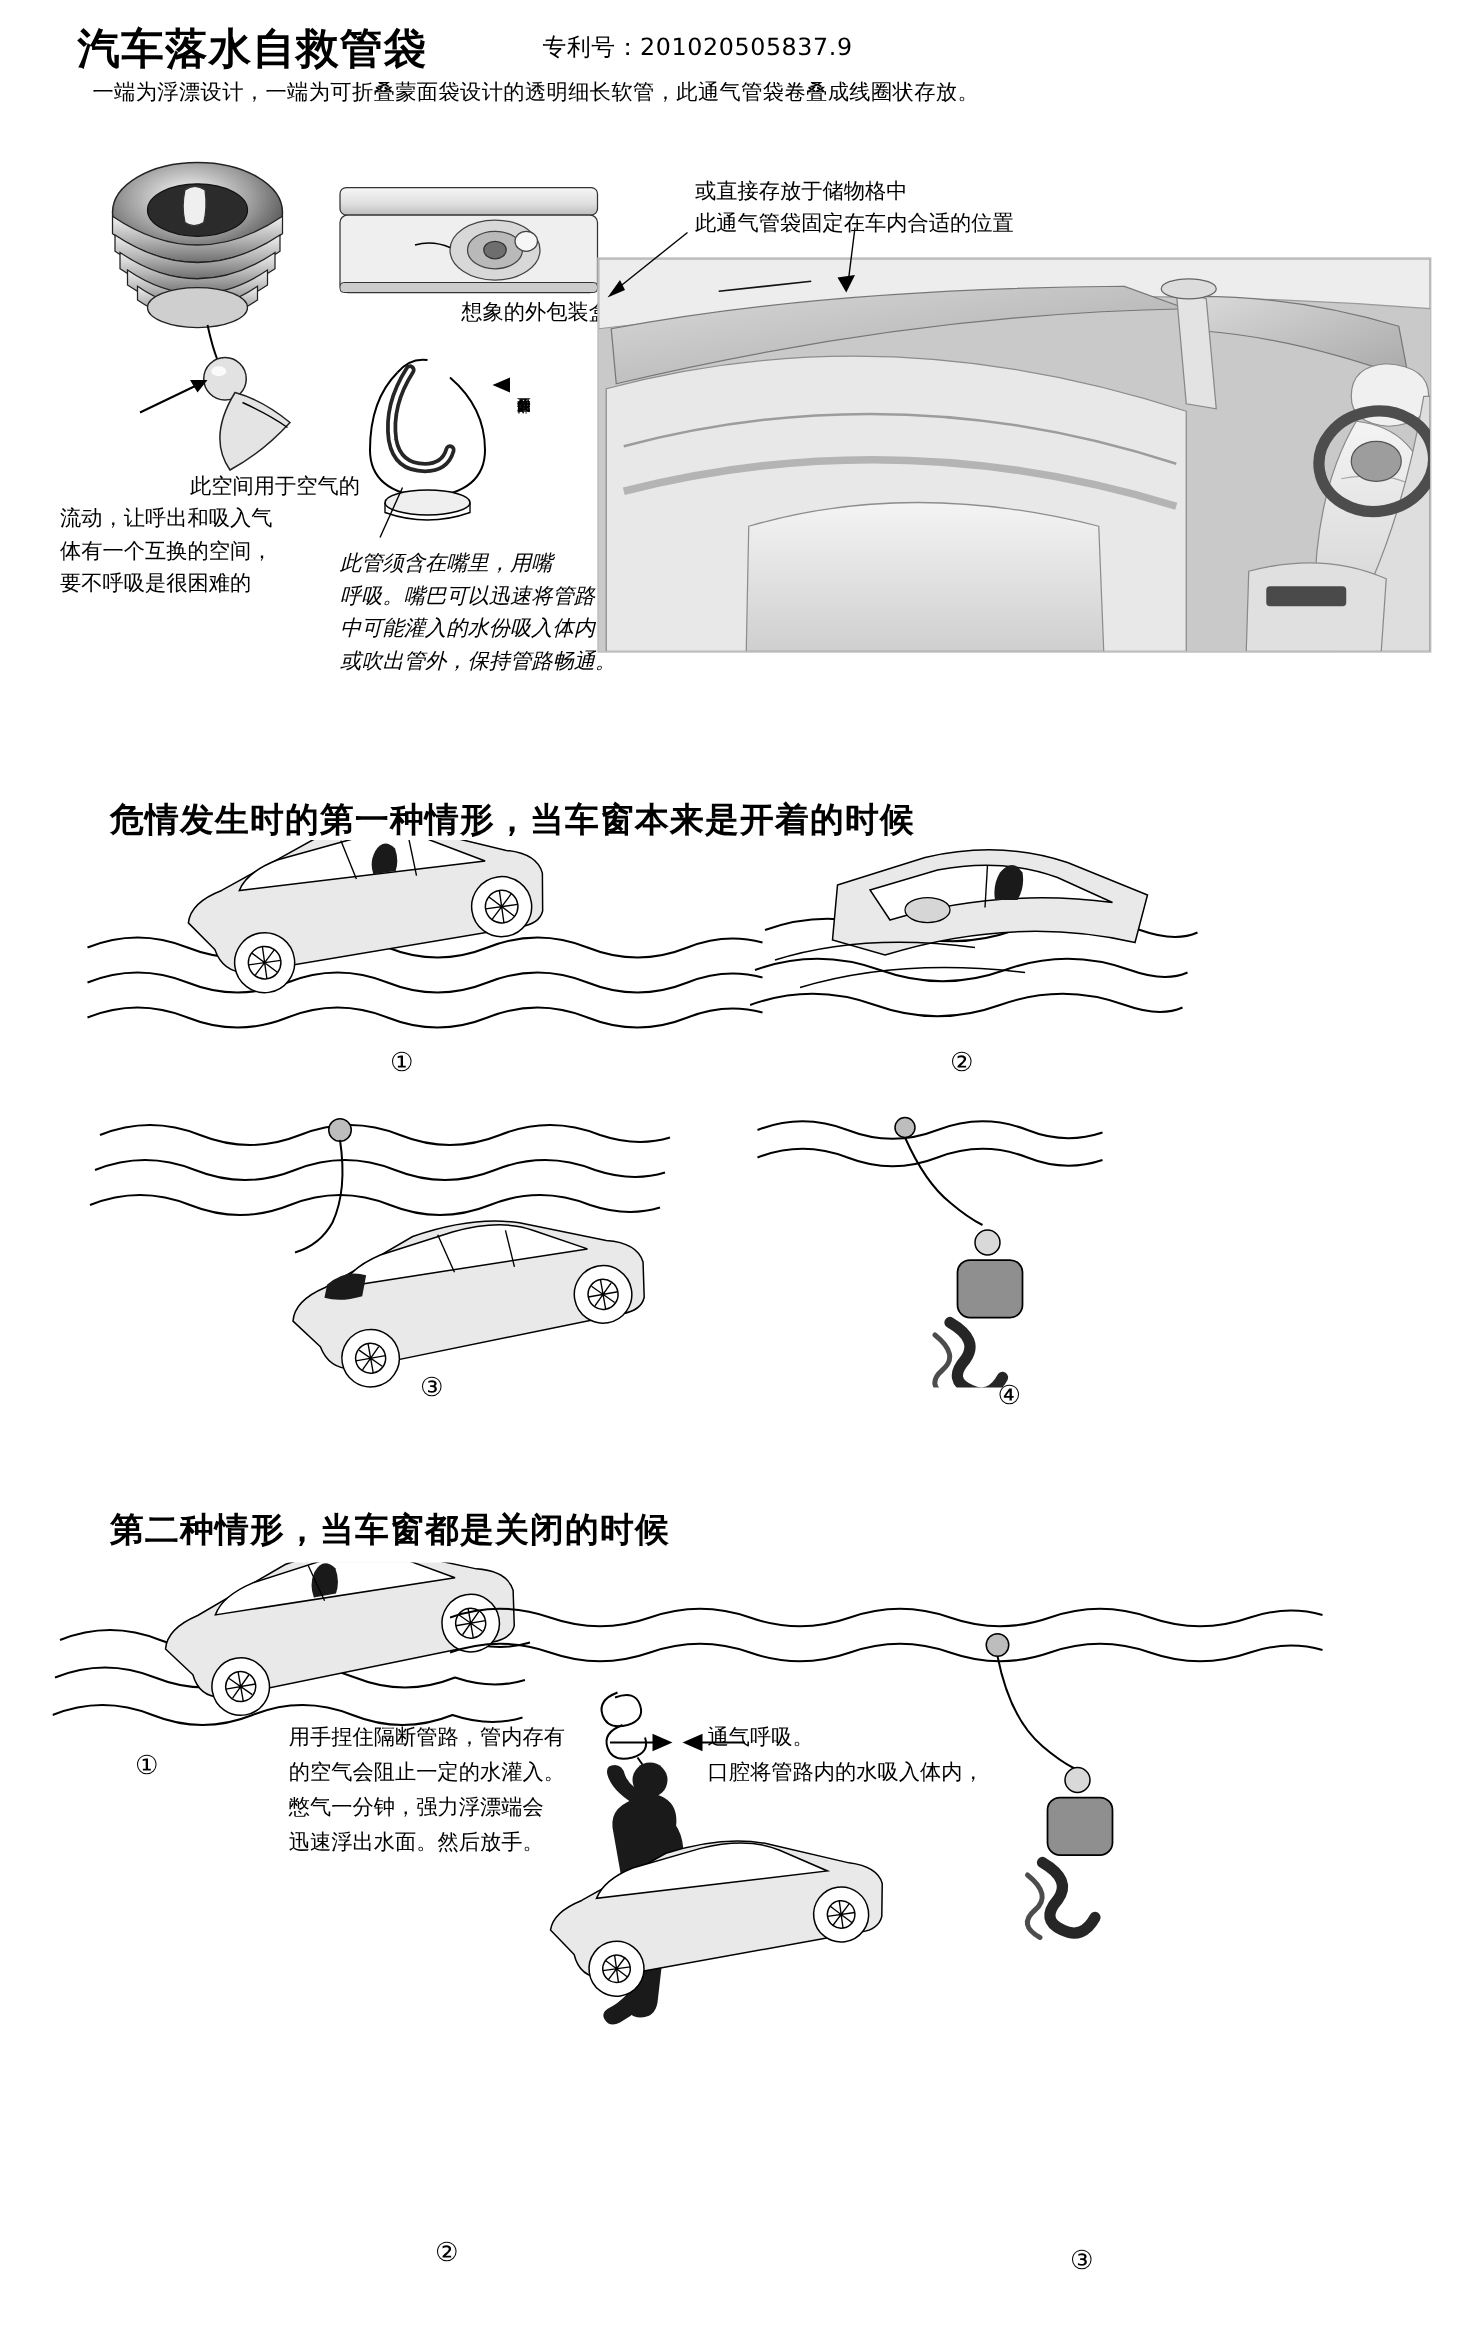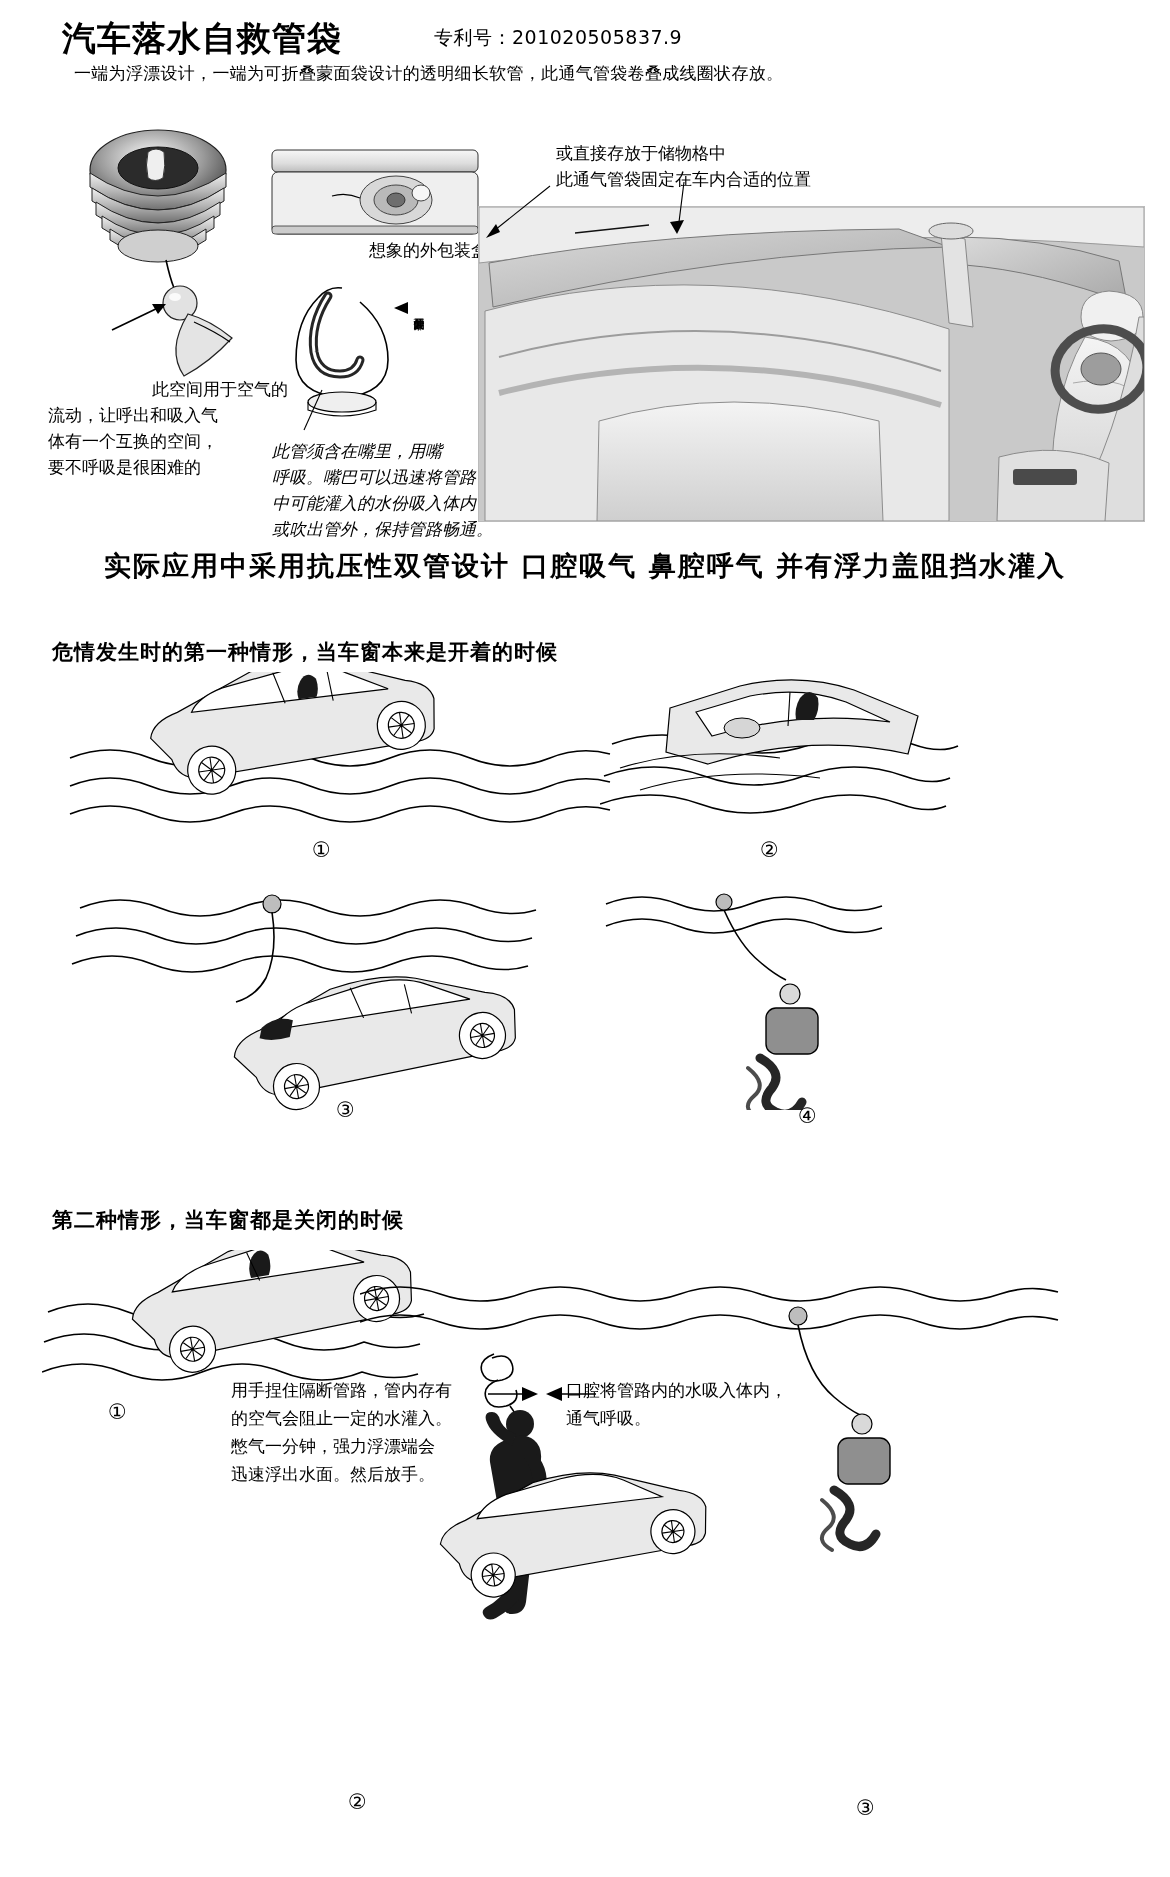--- a/index.html
+++ b/index.html
@@ -38,21 +38,21 @@
     line-height:13px;
     letter-spacing:0px;
   }
 
   
   .banner{
     position:absolute;left:0;top:548px;width:1170px;
     text-align:center;font-size:27px;font-weight:bold;letter-spacing:2px;
   }
 
-  .secthead{position:absolute;font-size:21px;font-weight:bold;letter-spacing:1px;}
+  .secthead{position:absolute;font-size:27px;font-weight:bold;letter-spacing:1px;margin-left:36px;}
 
   .num{position:absolute;font-size:21px;}
 
   
   svg{display:block;}
   .ln{fill:none;stroke:#000;}
   .thin{stroke-width:1.1;}
   .med{stroke-width:1.6;}
   .gfill{fill:#e9e9e9;stroke:#000;stroke-width:1.2;}
   .wfill{fill:#fff;stroke:#000;stroke-width:1.2;}
@@ -214,21 +214,20 @@
     <div>或直接存放于储物格中</div>
     <div>此通气管袋固定在车内合适的位置</div>
   </div>
   <svg width="280" height="120" style="position:absolute;left:470px;top:176px;">
     <path class="ln thin" d="M80 10 L20 58"></path>
     <polygon points="16,62 30,56 26,48" fill="#000"></polygon>
     <path class="ln thin" d="M214 6 L208 54"></path>
     <polygon points="207,58 214,44 200,46" fill="#000"></polygon>
   </svg>
 
-  <div class="banner">实际应用中采用抗压性双管设计 口腔吸气 鼻腔呼气 并有浮力盖阻挡水灌入</div>
 
   <div class="secthead" style="left:52px;top:638px;">危情发生时的第一种情形，当车窗本来是开着的时候</div>
 
   <svg width="560" height="190" style="position:absolute;left:60px;top:672px;">
 
     <path class="ln med" d="M10 86 q40 -16 80 0 q40 16 80 0 q40 -16 80 0 q40 16 80 0 q40 -16 80 0 q40 16 80 0 q30 -12 60 -4"></path>
     <path class="ln med" d="M10 114 q40 -16 80 0 q40 16 80 0 q40 -16 80 0 q40 16 80 0 q40 -16 80 0 q40 16 80 0 q30 -12 60 -4"></path>
     <path class="ln med" d="M10 142 q40 -16 80 0 q40 16 80 0 q40 -16 80 0 q40 16 80 0 q40 -16 80 0 q40 16 80 0 q30 -12 60 -4"></path>
 
     <g transform="translate(60,6) rotate(-8)">
@@ -383,22 +382,22 @@
   <svg width="60" height="26" style="position:absolute;left:486px;top:1382px;">
     <path class="ln med" d="M2 12 L40 12"></path>
     <polygon points="52,12 36,5 36,19" fill="#000"></polygon>
   </svg>
 
   <svg width="60" height="26" style="position:absolute;left:540px;top:1382px;">
     <path class="ln med" d="M56 12 L18 12"></path>
     <polygon points="6,12 22,5 22,19" fill="#000"></polygon>
   </svg>
   <div class="tb" style="left:566px;top:1376px;width:330px;line-height:28px;">
+    <div>通气呼吸。</div>
     <div>口腔将管路内的水吸入体内，</div>
-    <div>通气呼吸。</div>
   </div>
 
   <svg width="280" height="260" style="position:absolute;left:740px;top:1300px;">
     <circle cx="58" cy="16" r="9" fill="#bdbdbd" stroke="#000" stroke-width="1.2"></circle>
     <path class="ln med" d="M58 25 q10 50 36 72 q14 12 26 18"></path>
     <circle cx="122" cy="124" r="10" fill="#d9d9d9" stroke="#000" stroke-width="1.2"></circle>
     <rect x="98" y="138" width="52" height="46" rx="10" fill="#8f8f8f" stroke="#000" stroke-width="1.4"></rect>
     <path d="M94 190 q24 14 12 30 q-14 16 4 24 q16 8 26 -10" fill="none" stroke="#000" stroke-width="9" stroke-linecap="round" opacity="0.85"></path>
     <path d="M82 200 q20 16 6 28 q-14 12 4 22" fill="none" stroke="#000" stroke-width="4" stroke-linecap="round" opacity="0.7"></path>
   </svg>

